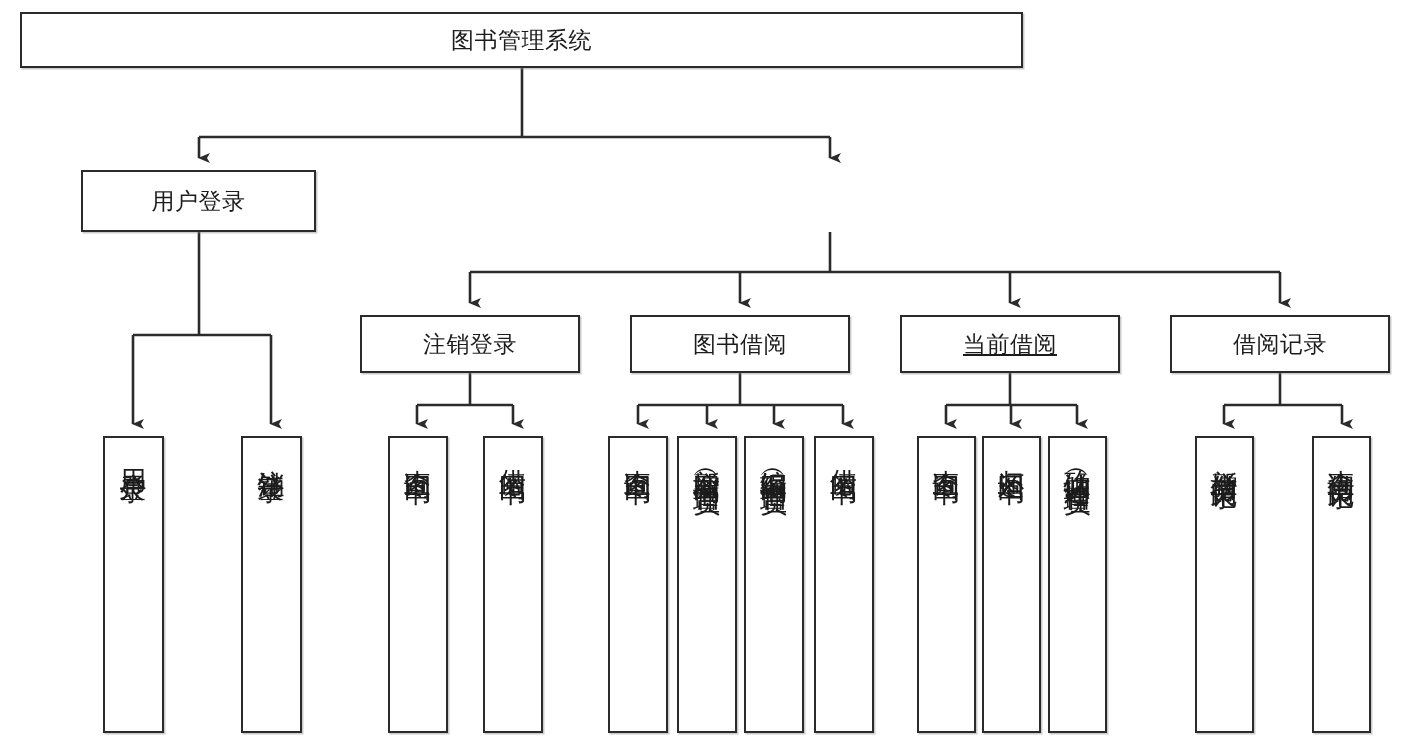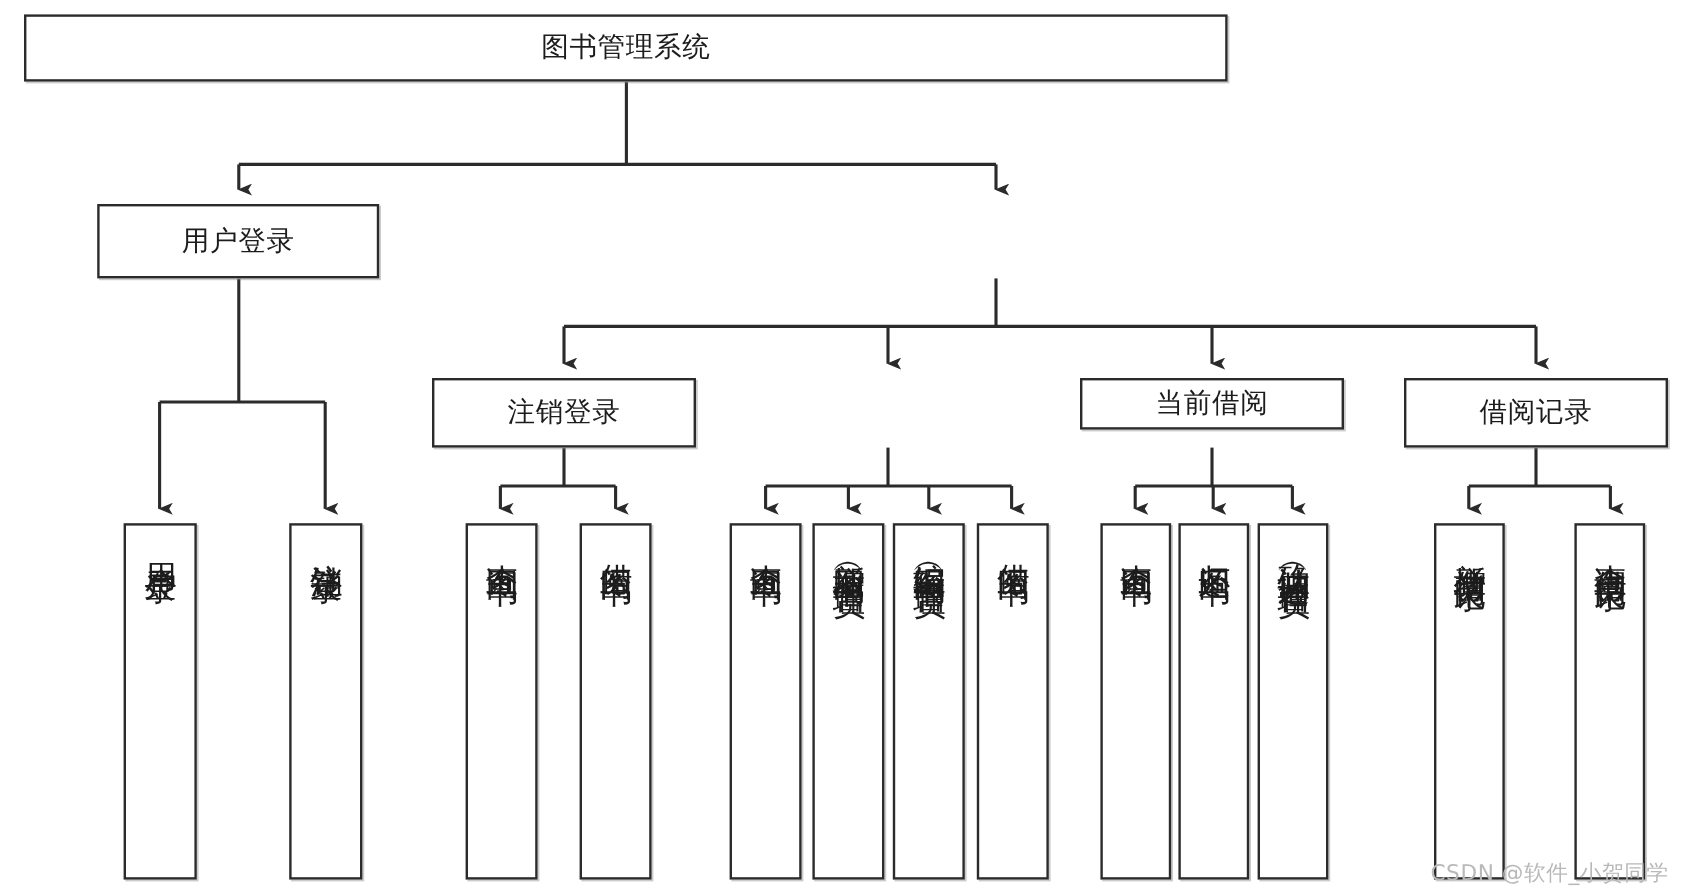--- a/index.html
+++ b/index.html
@@ -133,21 +133,24 @@
     <span class="lbl">图书管理系统</span>
   </div>
 
   <div class="node horiz" style="left:81px; top:170px; width:235px; height:62px;">
     <span class="lbl">用户登录</span>
   </div>
 
   <div class="node horiz" style="left:360px; top:315px; width:220px; height:58px;">
     <span class="lbl">注销登录</span>
   </div>
-  <div class="node horiz" style="left:900px; top:315px; width:220px; height:43px;">
+  <div class="node horiz" style="left:630px; top:315px; width:220px; height:58px;">
+    <span class="lbl">图书借阅</span>
+  </div>
+  <div class="node horiz" style="left:900px; top:315px; width:220px; height:58px;text-decoration:underline;">
     <span class="lbl">当前借阅</span>
   </div>
   <div class="node horiz" style="left:1170px; top:315px; width:220px; height:58px;">
     <span class="lbl">借阅记录</span>
   </div>
 
   <div class="node vert" style="left:103px; top:436px; width:61px; height:297px;">
     <span class="lbl">用户登录</span>
   </div>
   <div class="node vert" style="left:241px; top:436px; width:61px; height:297px;">
@@ -184,15 +187,14 @@
     <span class="lbl">确认归还（管理员）</span>
   </div>
 
   <div class="node vert" style="left:1195px; top:436px; width:59px; height:297px;">
     <span class="lbl">新增借阅记录</span>
   </div>
   <div class="node vert" style="left:1312px; top:436px; width:59px; height:297px;">
     <span class="lbl">查询借阅记录</span>
   </div>
 
-  <div class="watermark" style="left:1192px; top:715px;">CSDN @软件_小贺同学</div>
 
 </div>
 
 </body></html>

